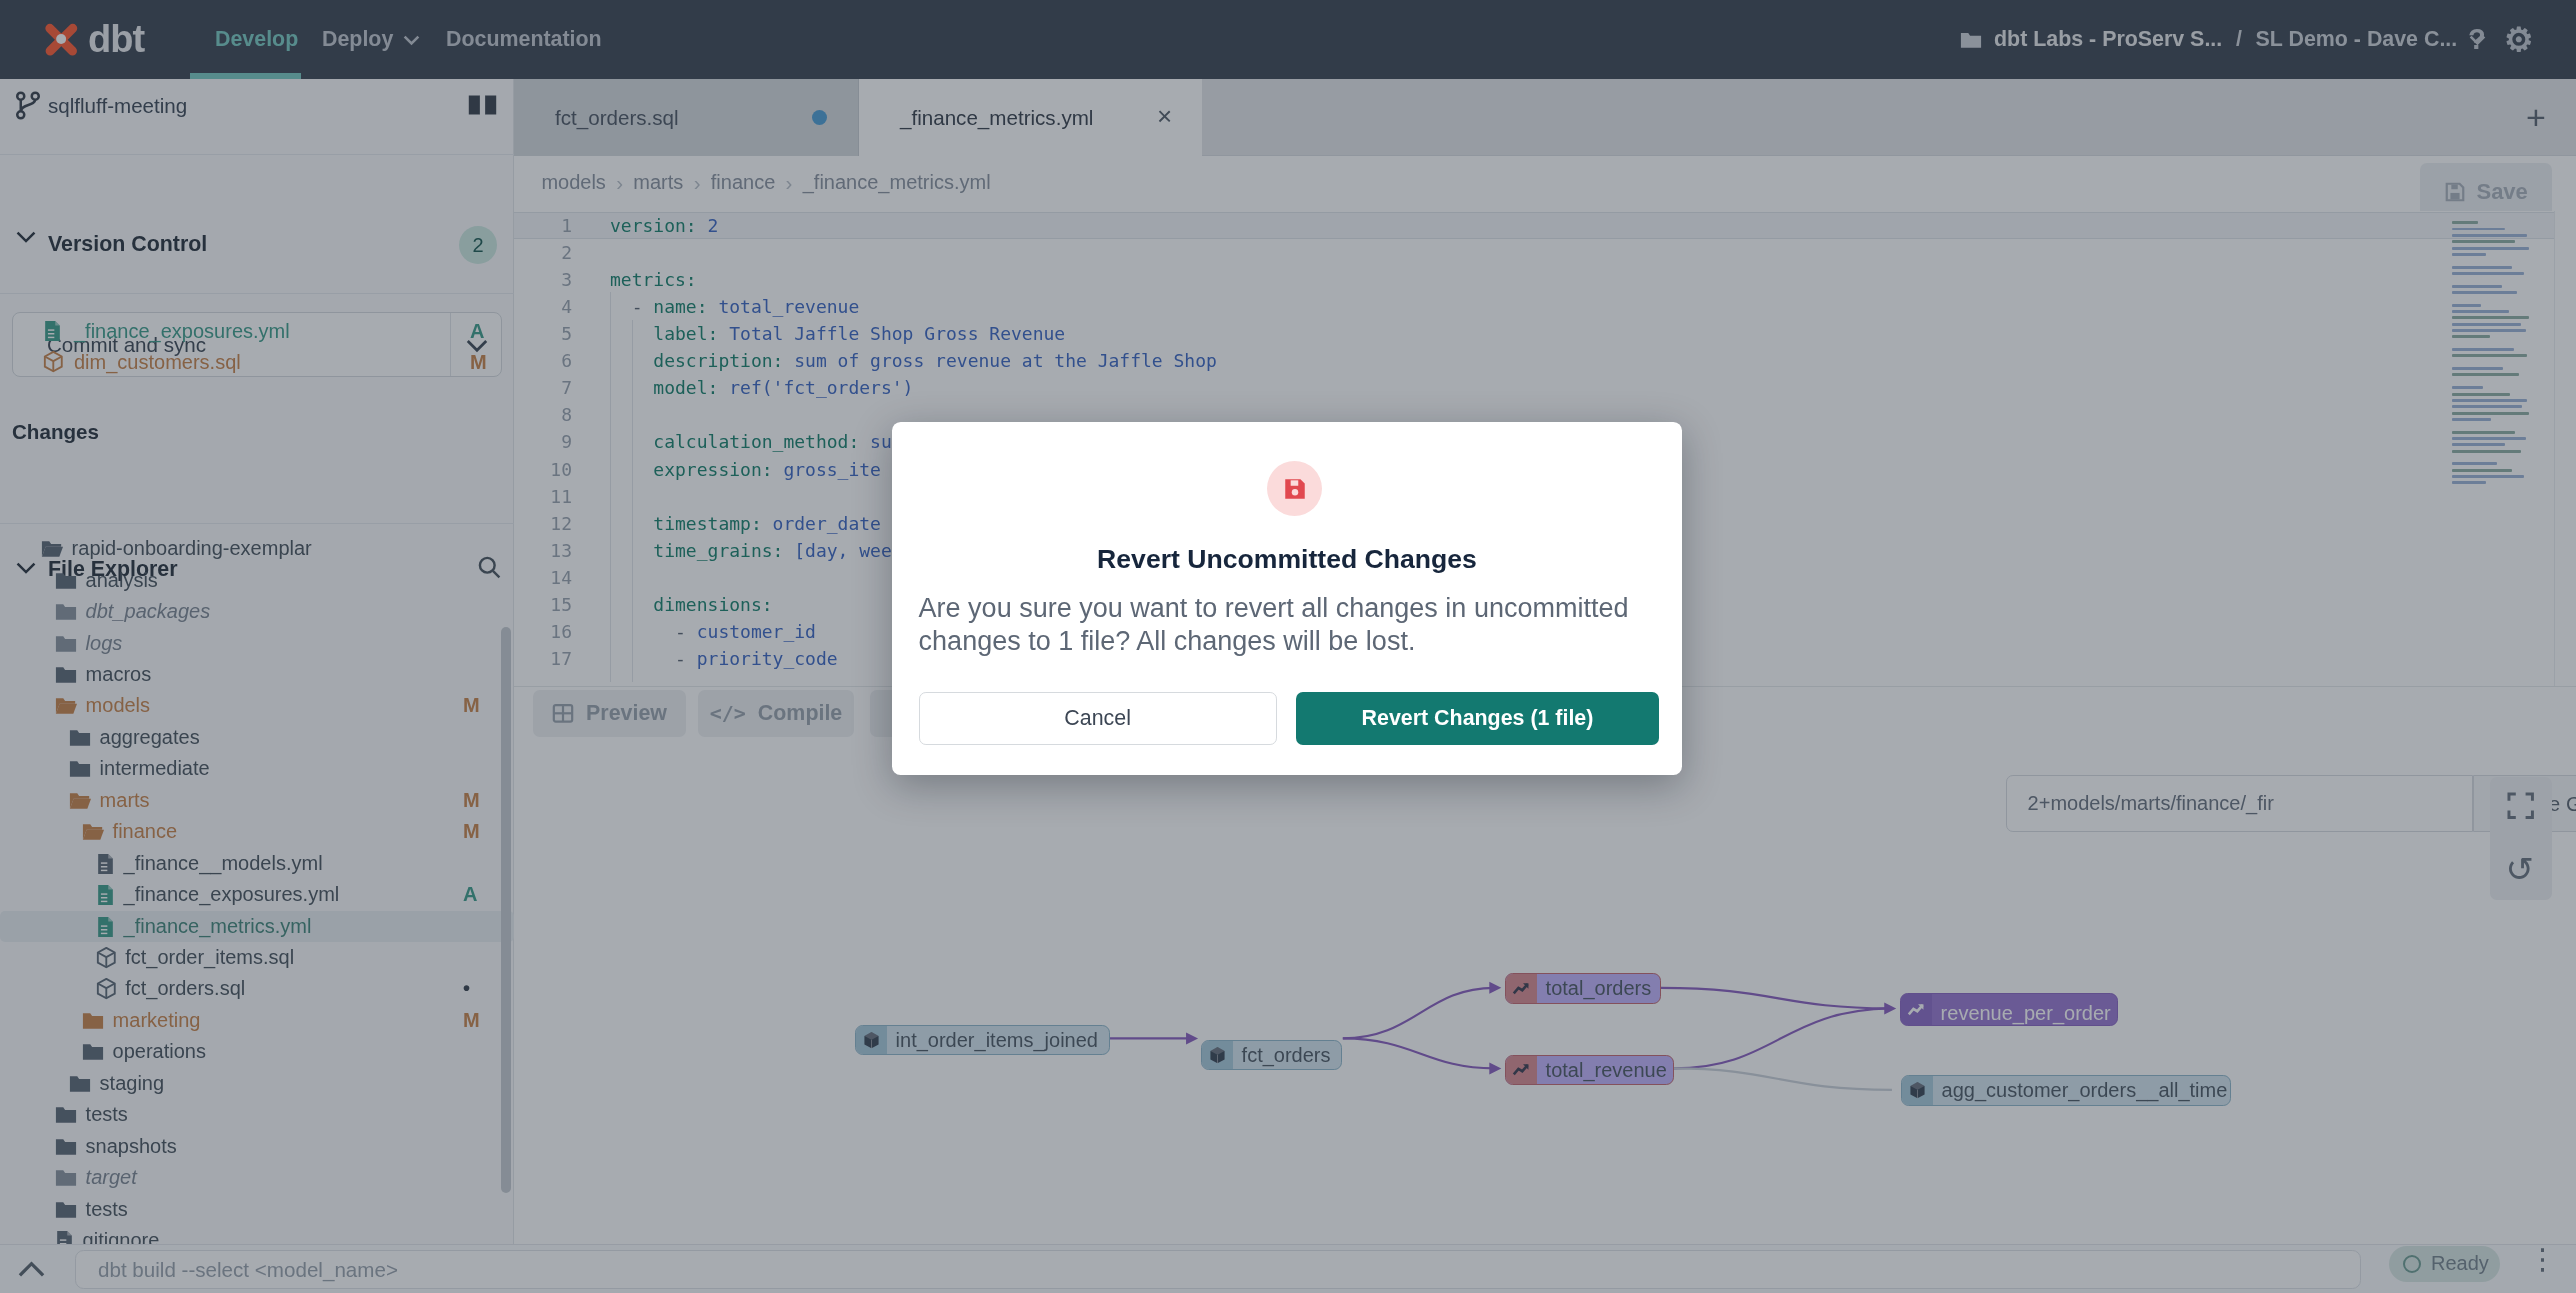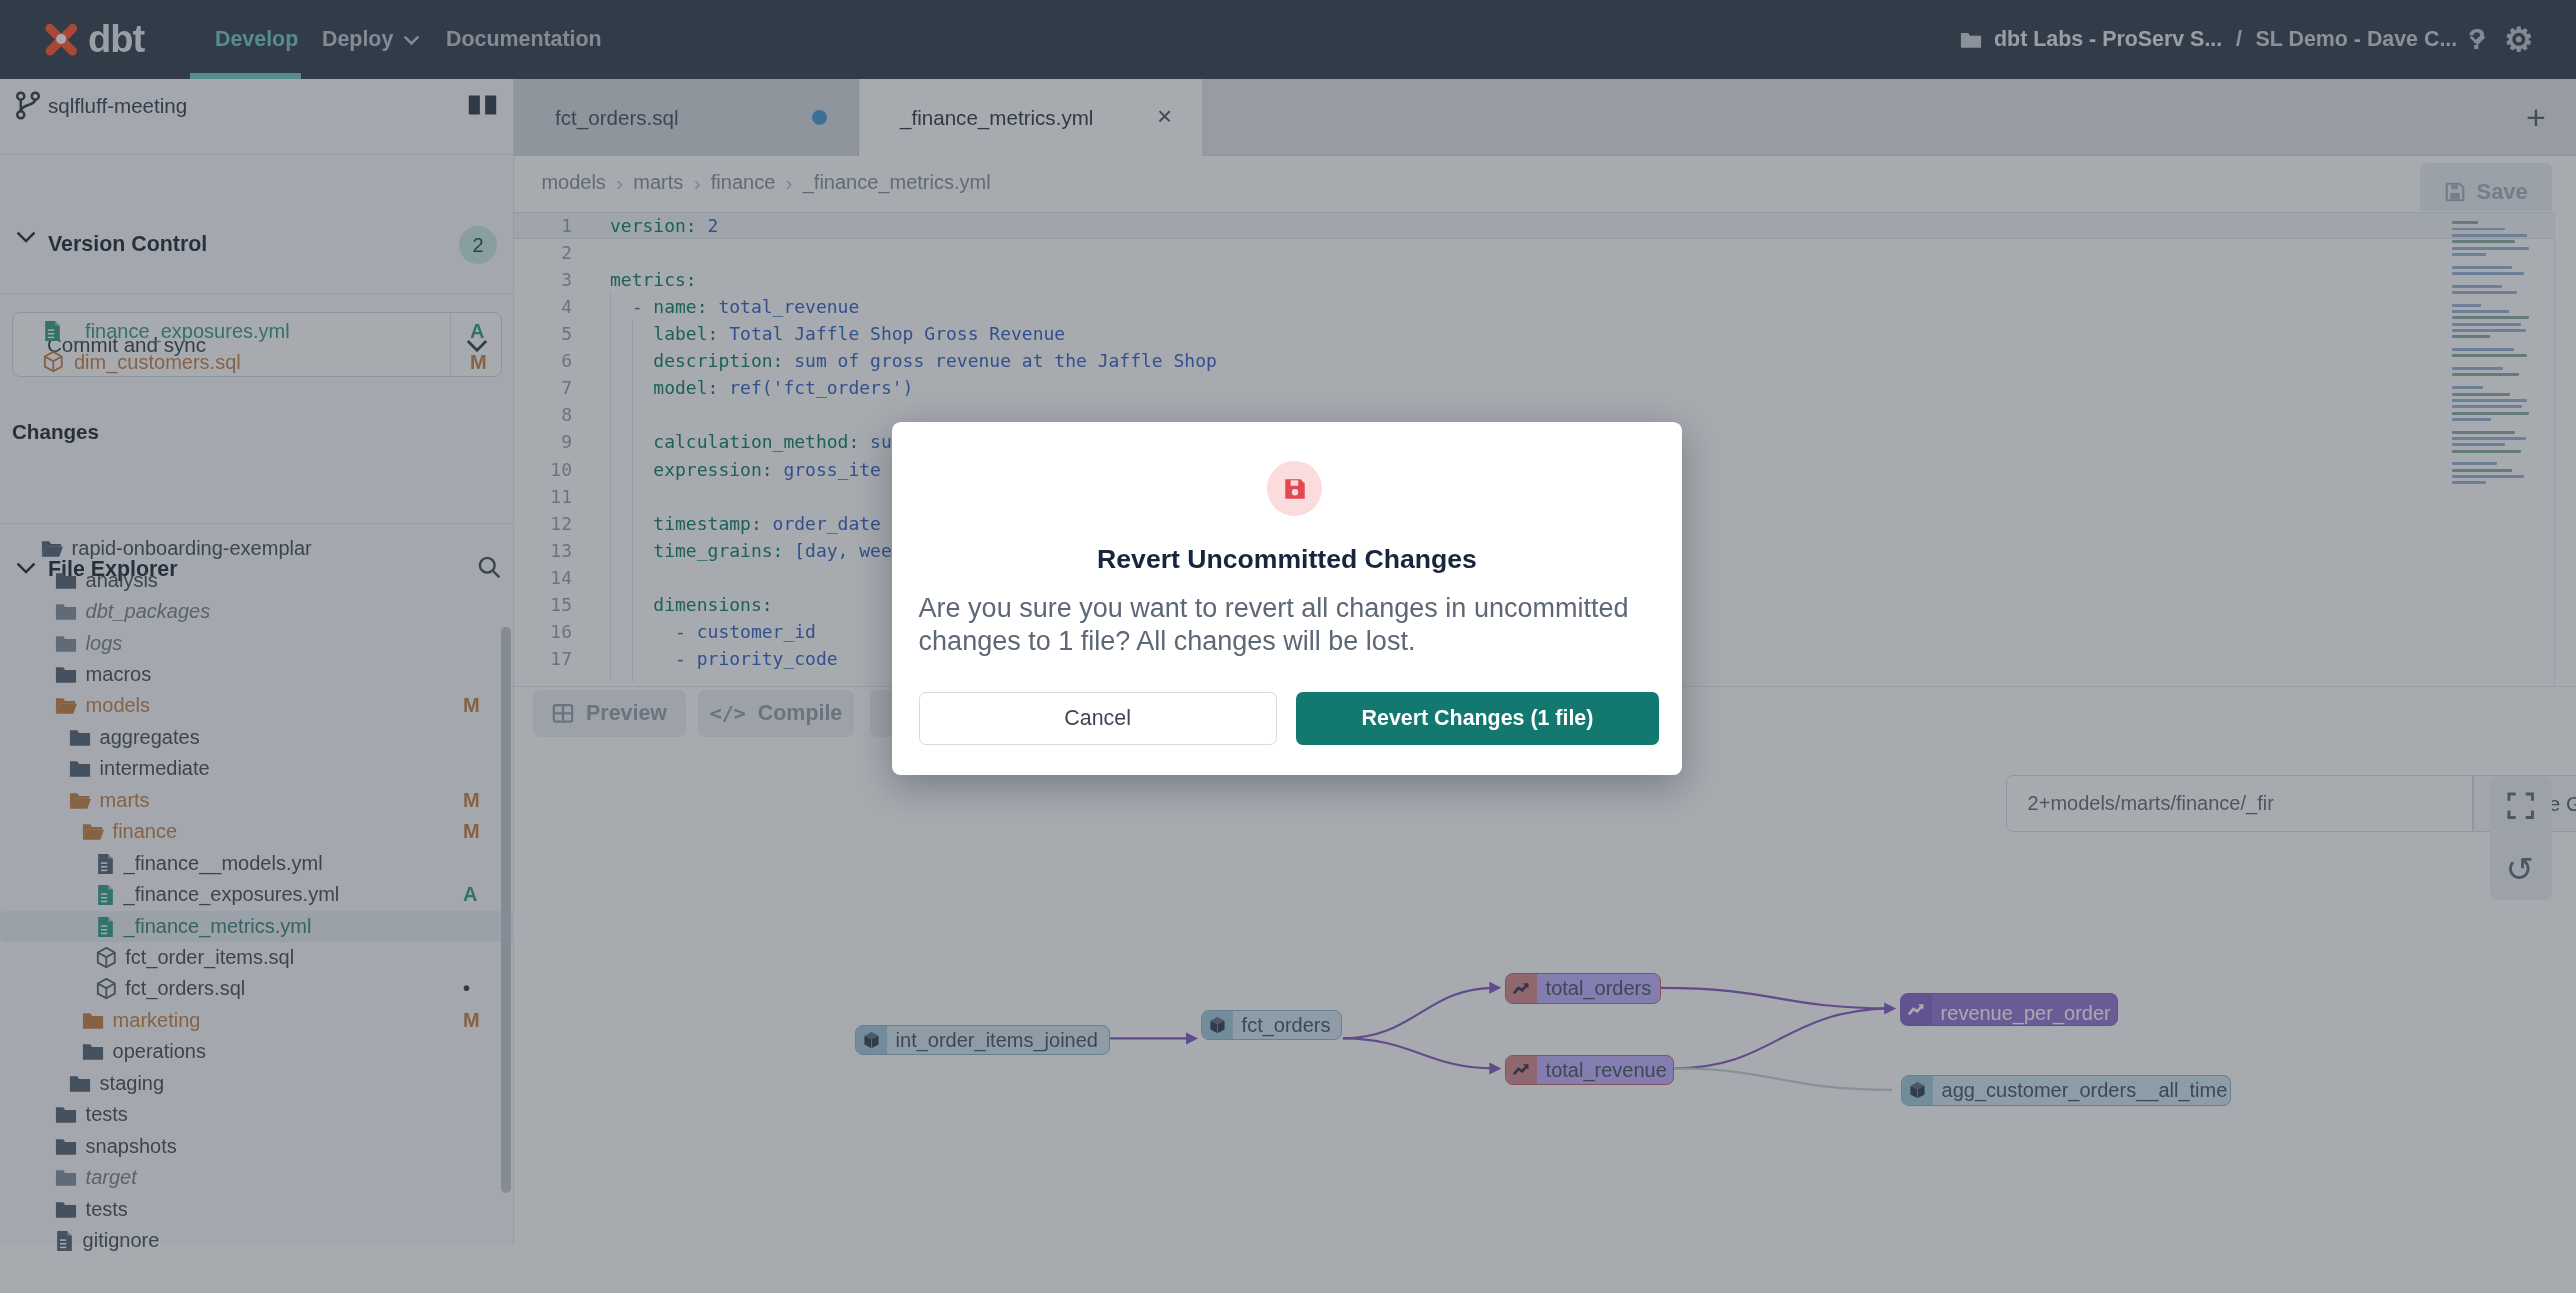--- a/index.html
+++ b/index.html
@@ -583,21 +583,21 @@
     <div class="gnode model" style="left:341px; top:271px; width:255px; height:30px;">
       <span class="gicon">
           <svg width="17" height="19" viewBox="0 0 24 26">
             <path d="M12 1l10 5.5v12L12 24 2 18.5v-12z" fill="currentColor"></path>
             <path d="M12 1l10 5.5L12 12 2 6.5z" fill="#fff" opacity="0.25"></path>
             <path d="M12 12v12" stroke="#fff" stroke-width="1.5" opacity="0.4"></path>
           </svg>
         </span>
       <span class="glbl">int_order_items_joined</span>
     </div>
-    <div class="gnode model" style="left:687px; top:256px; width:141px; height:30px;">
+    <div class="gnode model" style="left:687px; top:286px; width:141px; height:30px;">
       <span class="gicon">
           <svg width="17" height="19" viewBox="0 0 24 26">
             <path d="M12 1l10 5.5v12L12 24 2 18.5v-12z" fill="currentColor"></path>
             <path d="M12 1l10 5.5L12 12 2 6.5z" fill="#fff" opacity="0.25"></path>
             <path d="M12 12v12" stroke="#fff" stroke-width="1.5" opacity="0.4"></path>
           </svg>
         </span>
       <span class="glbl">fct_orders</span>
     </div>
     <div class="gnode metric" style="left:991px; top:219px; width:156px; height:31px;">
@@ -645,20 +645,33 @@
     <div id="graph-iconpanel">
       <svg class="abs" style="left:17px; top:15.4px;" width="27.4" height="27.4" viewBox="0 0 28 28">
         <g fill="none" stroke="#6a7480" stroke-width="3">
             <path d="M2 9V2h7M19 2h7v7M26 19v7h-7M9 26H2v-7"></path>
           </g>
       </svg>
       <div class="abs" style="left:15.4px; top:75px; font-size:34px; color:#6a7480; line-height:34px;">↺</div>
     </div>
   </div>
 
+  <div id="bottombar" class="abs">
+    <svg class="abs" style="left:17px; top:15.4px;" width="29" height="19" viewBox="0 0 30 18">
+        <polyline points="3,15 15,3 27,15" fill="none" stroke="#59646f" stroke-width="3.4"></polyline>
+      </svg>
+    <div id="cmd-input">
+      <span>dbt build --select &lt;model_name&gt;</span>
+    </div>
+    <div id="ready-pill">
+      <span class="circ"></span>
+      <span class="lbl">Ready</span>
+    </div>
+    <div id="kebab">⋮</div>
+  </div>
 
   <div id="overlay" class="abs"></div>
   <div id="modal" class="abs">
     <div id="modal-icon-circle">
       <svg width="26" height="26" viewBox="0 0 24 24">
           <path d="M3 3h14l4 4v14H3z" fill="currentColor"></path>
           <rect x="8" y="4" width="7" height="5" fill="#fbdbdb"></rect>
           <circle cx="12" cy="15" r="3" fill="#fbdbdb"></circle>
         </svg>
     </div>

